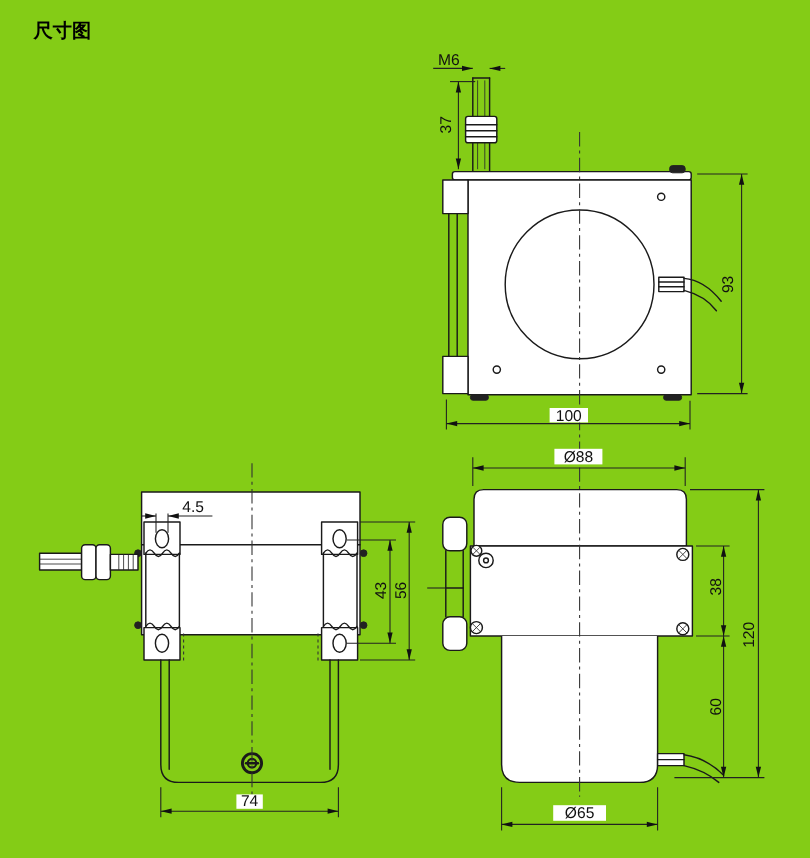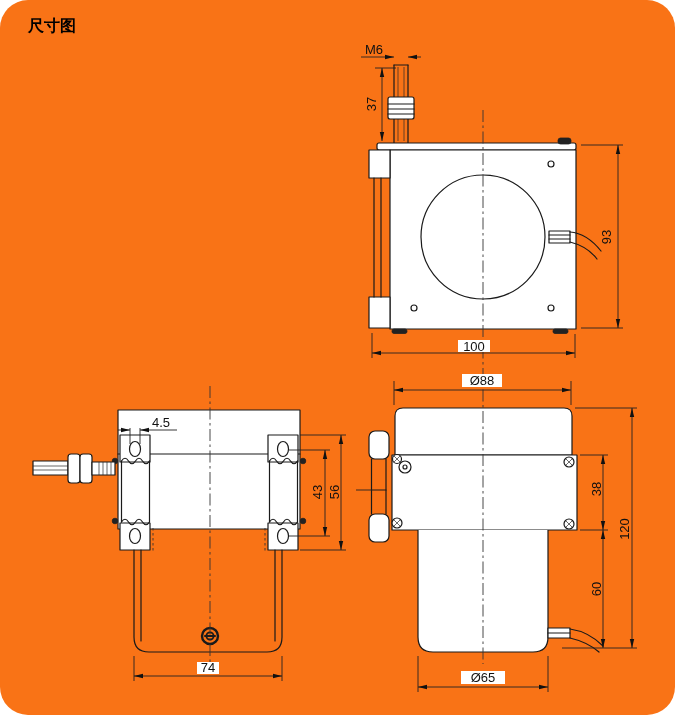--- a/index.html
+++ b/index.html
@@ -1,17 +1,17 @@
 <!DOCTYPE html>
 <html><head>
 <meta charset="utf-8">
 <style>
   html,body{margin:0;padding:0;background:#ffffff;}
-  .page{position:relative;width:675px;height:715px;background:#f97316;overflow:hidden;
-        font-family:"Liberation Sans",sans-serif;border-radius:28px;}
+  .page{position:relative;width:675px;height:715px;background:#84cc16;overflow:hidden;
+        font-family:"Liberation Sans",sans-serif;}
   svg{position:absolute;left:0;top:0;}
   .ol{stroke:#1a1a1a;stroke-width:1.2;fill:none;stroke-linecap:round;stroke-linejoin:round;}
   .olw{stroke:#1a1a1a;stroke-width:1.2;fill:#ffffff;stroke-linejoin:round;}
   .thin{stroke:#2a2a2a;stroke-width:0.7;fill:none;}
   .dim{stroke:#222222;stroke-width:0.9;fill:none;}
   .dark{fill:#222222;stroke:#222222;stroke-width:0.8;}
   .arr{fill:#111111;stroke:none;}
   .cl{stroke:#333333;stroke-width:0.9;fill:none;stroke-dasharray:12 3.5 2.5 3.5;}
   .hid{stroke:#333333;stroke-width:0.9;fill:none;stroke-dasharray:2.5 2.5;}
   .dtxt{font:13px "Liberation Sans",sans-serif;fill:#111111;text-anchor:middle;}

